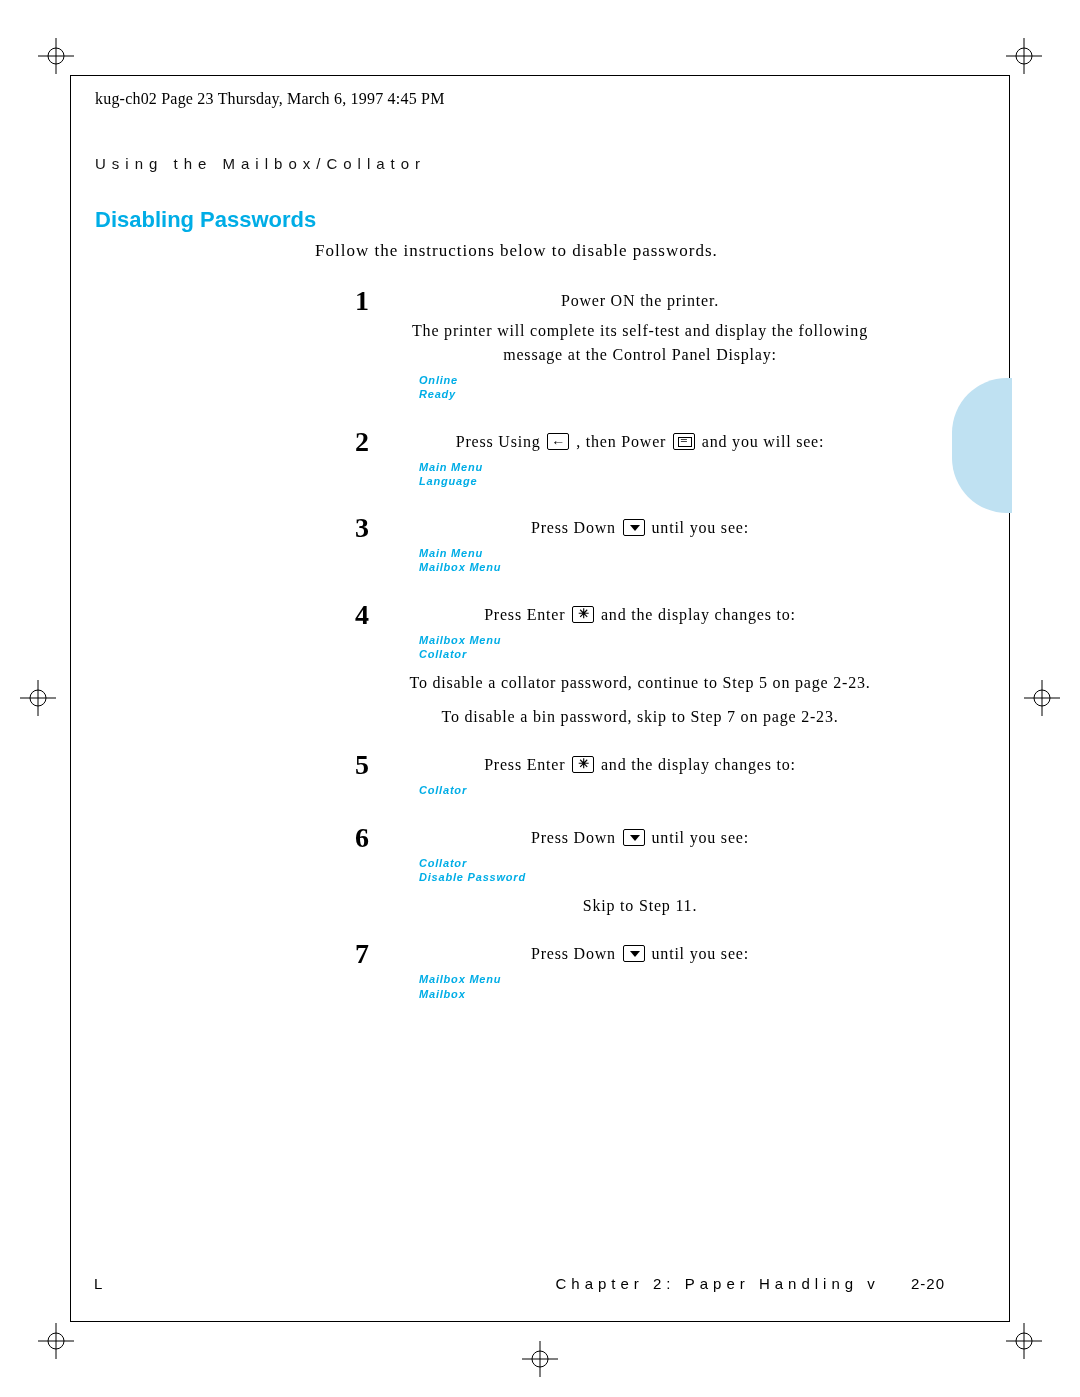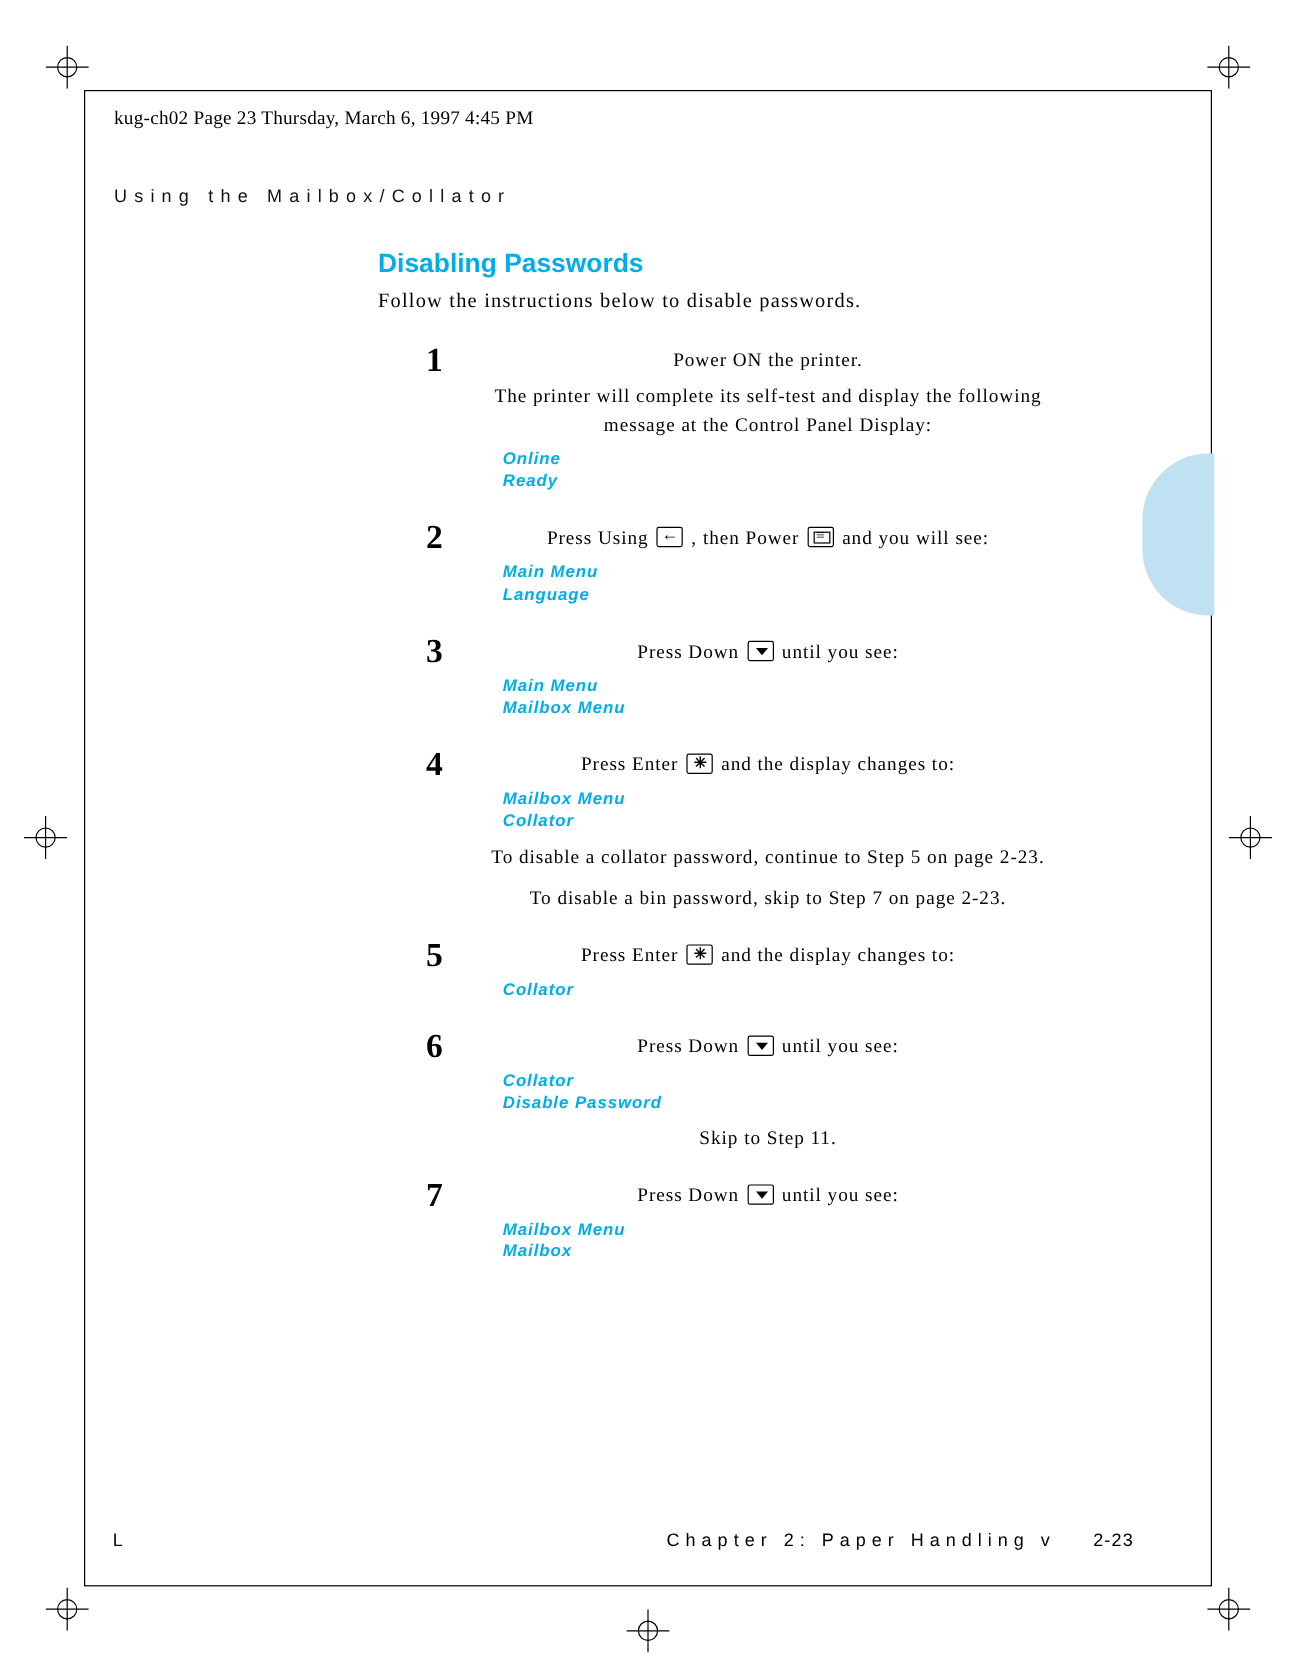--- a/index.html
+++ b/index.html
@@ -48,21 +48,20 @@
     font-family: Arial, Helvetica, sans-serif;
     margin-bottom: 35px;
     margin-right: 60px;
     color: #111;
   }
   .section-title {
     color: #00ADE6;
     font-family: Arial, Helvetica, sans-serif;
     font-weight: bold;
     font-size: 22px;
-    margin-left: 220px;
     margin-bottom: 8px;
   }
   .intro {
     margin-left: 220px;
     font-size: 17px;
     letter-spacing: 1px;
     margin-bottom: 28px;
   }
   .steps { margin-left: 260px; width: 530px; }
   .step { display: flex; margin-bottom: 18px; }
@@ -81,21 +80,21 @@
     font-size: 16px;
     letter-spacing: 0.8px;
     line-height: 1.5;
   }
   .step-body p { margin-bottom: 6px; text-align: center; }
   .lcd {
     color: #00ADE6;
     font-family: Arial, Helvetica, sans-serif;
     font-weight: bold;
     font-style: italic;
-    font-size: 14px;
+    font-size: 11px;
     line-height: 1.3;
     margin-left: 24px;
     margin-top: 6px;
     margin-bottom: 10px;
   }
   .btn-icon {
     display: inline-block;
     width: 22px;
     height: 17px;
     border: 1.5px solid #000;
@@ -331,16 +330,16 @@
         </div>
       </div>
     </div>
 
   </div>
 </div>
 
 <div class="page-footer">
   <span>Chapter 2: Paper Handling</span>
   <span>v</span>
-  <span class="pg">2-23</span>
+  <span class="pg">2-20</span>
 </div>
 
 <div class="corner-L">L</div>
 
 </body></html>

